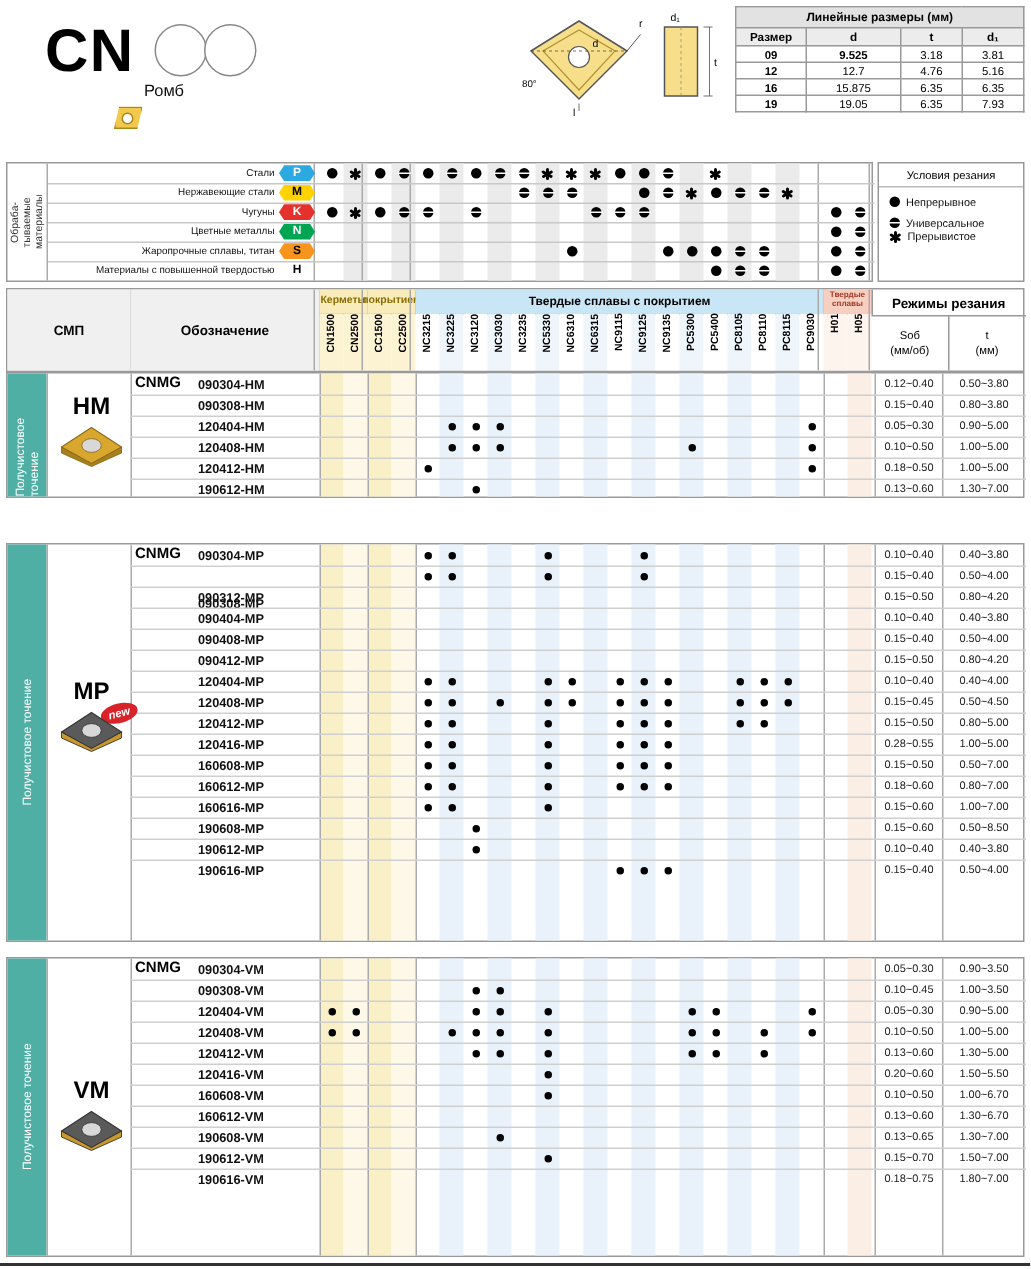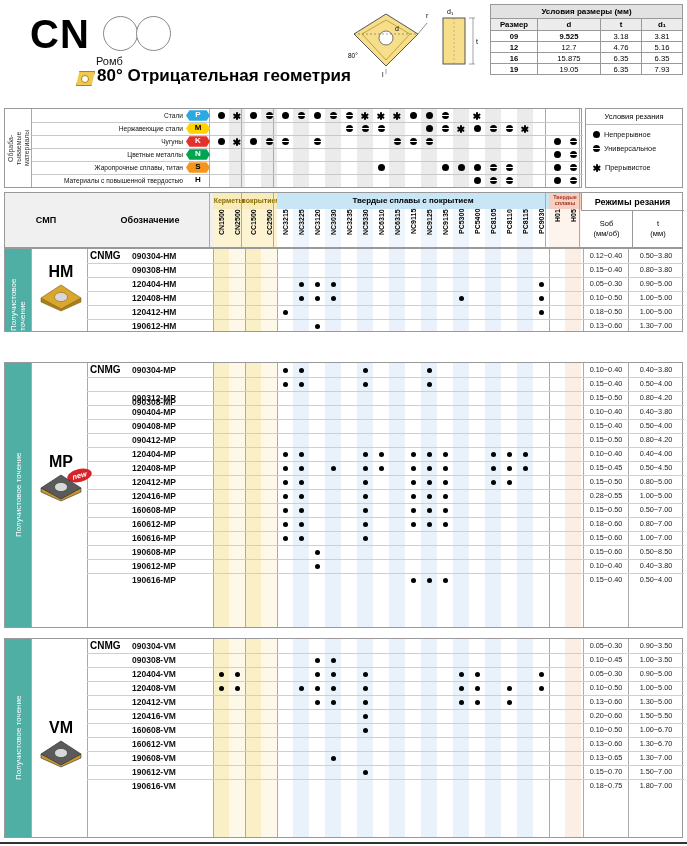--- a/index.html
+++ b/index.html
@@ -33,21 +33,20 @@
 
 <div id="page">
 
   <div class="abs" style="left:30px;top:14px;font-size:40px;font-weight:bold;letter-spacing:1px;color:#000;line-height:1;">CN</div>
   <div class="abs" style="left:103px;top:16px;width:33px;height:33px;border:1px solid #888;border-radius:50%;background:#fff;"></div>
   <div class="abs" style="left:136px;top:16px;width:33px;height:33px;border:1px solid #888;border-radius:50%;background:#fff;"></div>
 
   <div class="abs" style="left:96px;top:55px;font-size:11px;color:#111;">Ромб</div>
   <div class="abs" style="left:76px;top:71px;width:17px;height:13px;background:#f2c94c;border:1px solid #a8871a;clip-path:polygon(18% 0,100% 0,82% 100%,0 100%);"></div>
   <div class="abs" style="left:81px;top:74.5px;width:6px;height:6px;background:#fff;border:1px solid #a8871a;border-radius:50%;"></div>
-  <div class="abs" style="left:97px;top:66px;font-size:17px;font-weight:bold;color:#000;">80° Отрицательная геометрия</div>
 
   <svg class="abs" style="left:348px;top:6px;" width="135" height="72" viewBox="0 0 135 72">
     <polygon points="38,8 70,28 38,60 6,28" fill="#f7de8b" stroke="#555" stroke-width="1"></polygon>
     <polygon points="38,14 62,28 38,54 14,28" fill="none" stroke="#b09330" stroke-width="0.8"></polygon>
     <circle cx="38" cy="32" r="7" fill="#fff" stroke="#555" stroke-width="0.8"></circle>
     <line x1="70" y1="28" x2="79" y2="17" stroke="#444" stroke-width="0.6"></line>
     <line x1="6" y1="28" x2="70" y2="28" stroke="#444" stroke-width="0.5" stroke-dasharray="2,2"></line>
     <line x1="38" y1="63" x2="38" y2="68" stroke="#444" stroke-width="0.5"></line>
     <text x="78" y="12" font-size="7" fill="#000">r</text>
     <text x="47" y="25" font-size="7" fill="#000">d</text>
@@ -59,21 +58,21 @@
     <line x1="121" y1="58" x2="127" y2="58" stroke="#444" stroke-width="0.5"></line>
     <line x1="125" y1="12" x2="125" y2="58" stroke="#444" stroke-width="0.5"></line>
     <text x="128" y="38" font-size="7" fill="#000">t</text>
     <text x="99" y="8" font-size="7" fill="#000">d₁</text>
   </svg>
 
   <div class="abs" style="left:490px;top:4px;width:193px;">
     <table class="dims">
       <thead>
         <tr>
-            <th id="dimtitle" colspan="4" style="background:#e2e2e2;font-size:8px;height:13px;">Условия размеры (мм)</th>
+            <th id="dimtitle" colspan="4" style="background:#e2e2e2;font-size:8px;height:13px;">Линейные размеры (мм)</th>
           </tr>
         <tr id="dimheadrow">
             <th style="background: rgb(236, 236, 236); font-size: 7.8px; height: 11px; width: 46px;">Размер</th>
             <th style="background: rgb(236, 236, 236); font-size: 7.8px; height: 11px;">d</th>
             <th style="background: rgb(236, 236, 236); font-size: 7.8px; height: 11px;">t</th>
             <th style="background: rgb(236, 236, 236); font-size: 7.8px; height: 11px;">d₁</th>
           </tr>
       </thead>
       <tbody id="dimbody">
           <tr>
@@ -381,21 +380,21 @@
       </div>
     </div>
 
   <div class="abs" id="legendbox" style="left:585px;top:108px;width:98px;height:80px;border:1px solid #999;box-sizing:border-box;">
     <div style="font-size:7.5px;text-align:center;padding-top:3px;border-bottom:1px solid #bbb;padding-bottom:3px;">Условия резания</div>
     <div id="legenditems" style="padding:5px 0 0 7px;">
         <div style="display: flex; align-items: center; gap: 4px; margin-bottom: 5px;">
           <span class="sy-c"></span>
           <span style="font-size: 7.3px; color: rgb(17, 17, 17);">Непрерывное</span>
         </div>
-        <div style="display: flex; align-items: center; gap: 4px; margin-bottom: 10px;">
+        <div style="display: flex; align-items: center; gap: 4px; margin-bottom: 0;">
           <span class="sy-u">
             <i></i>
           </span>
           <span style="font-size: 7.3px; color: rgb(17, 17, 17);">Универсальное</span>
         </div>
         <div style="display: flex; align-items: center; gap: 4px; margin-bottom: 5px;">
           <span class="sy-i">
             <b></b>
             <b></b>
             <b></b>

